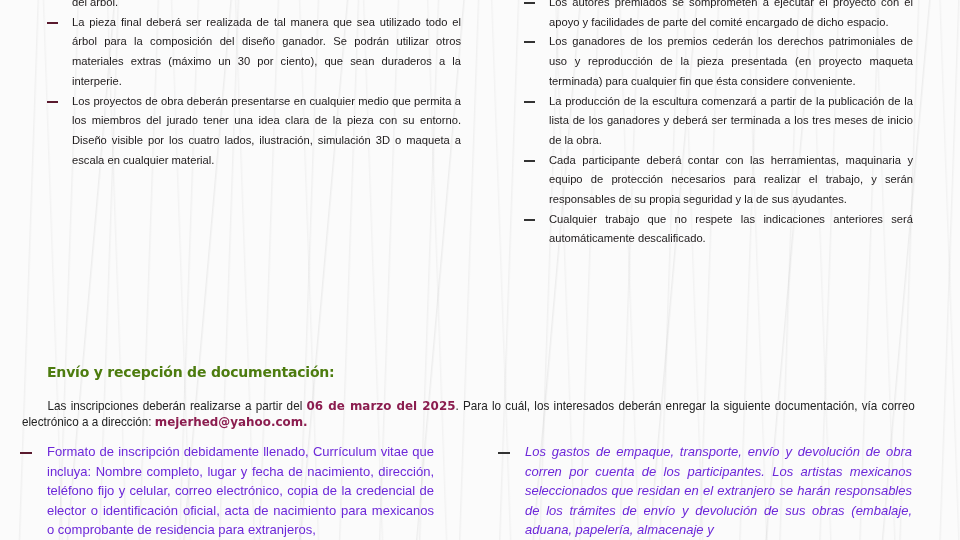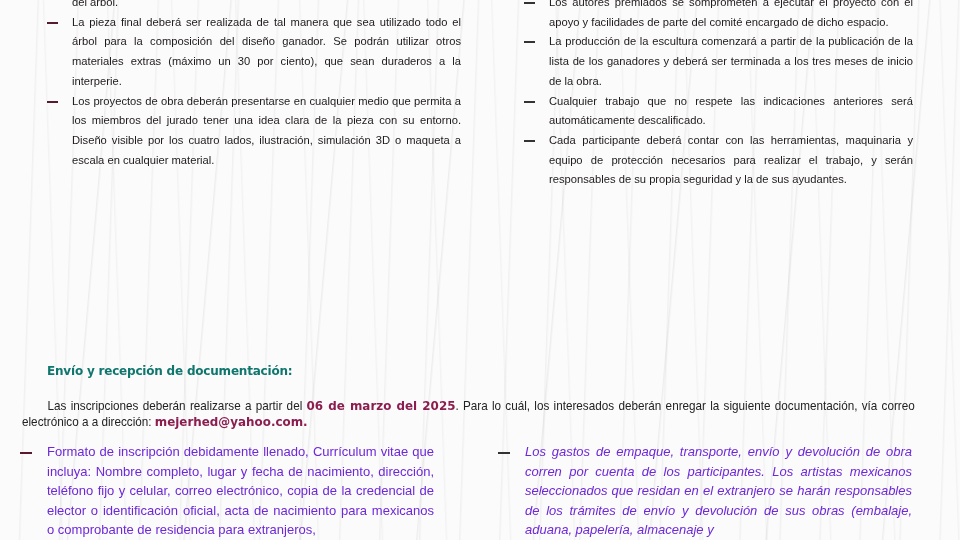--- a/index.html
+++ b/index.html
@@ -23,21 +23,21 @@
   .item { position: relative; padding-left: 25px; text-align: justify; }
   .item .dash {
     position: absolute; left: 0; top: 9px; width: 11px; height: 2px;
     background: #5a1a2e;
   }
   .col-right-top .item .dash { background: #333; }
   .cont { padding-left: 25px; }
   .heading {
     position: absolute; left: 47px; top: 364px;
     font-family: "DejaVu Sans", sans-serif; font-weight: bold;
-    font-size: 12px; color: #0f766e; letter-spacing: -0.2px;
+    font-size: 14px; color: #4d7c0f; letter-spacing: -0.2px;
   }
   .intro {
     position: absolute; left: 22px; top: 398px; width: 892px;
     font-size: 12.6px; line-height: 15px; color: #222;
     font-family: "Liberation Sans", sans-serif;
     transform: scaleX(0.93); transform-origin: left top;
     text-align: justify; width: 960px;
   }
   .intro .hl { color: #8b1d4f; font-weight: bold; font-family: "DejaVu Sans", sans-serif; font-size: 12.8px; }
   .col-bottom { position: absolute; font-size: 13px; line-height: 19.5px; color: #6d28d9; }
@@ -54,23 +54,24 @@
 
 <div class="col col-left-top">
   <div class="cont">del árbol.</div>
   <div class="item"><span class="dash"></span></div>
   <div class="item"><span class="dash"></span><span>La pieza final deberá ser realizada de tal manera que sea utilizado todo el árbol para la composición del diseño ganador. Se podrán utilizar otros materiales extras (máximo un 30 por ciento), que sean duraderos a la interperie.</span></div>
   <div class="item"><span class="dash"></span><span>Los proyectos de obra deberán presentarse en cualquier medio que permita a los miembros del jurado tener una idea clara de la pieza con su entorno. Diseño visible por los cuatro lados, ilustración, simulación 3D o maqueta a escala en cualquier material.</span></div>
 </div>
 
 <div class="col col-right-top">
   <div class="item"><span class="dash"></span><span>Los autores premiados se somprometen a ejecutar el proyecto con el apoyo y facilidades de parte del comité encargado de dicho espacio.</span></div>
+  <div class="item"><span class="dash"></span><span>Los ganadores de los premios cederán los derechos patrimoniales de uso y reproducción de la pieza presentada (en proyecto maqueta terminada) para cualquier fin que ésta considere conveniente.</span></div>
   <div class="item"><span class="dash"></span><span>La producción de la escultura comenzará a partir de la publicación de la lista de los ganadores y deberá ser terminada a los tres meses de inicio de la obra.</span></div>
+  <div class="item"><span class="dash"></span><span>Cada participante deberá contar con las herramientas, maquinaria y equipo de protección necesarios para realizar el trabajo, y serán responsables de su propia seguridad y la de sus ayudantes.</span></div>
   <div class="item"><span class="dash"></span><span>Cualquier trabajo que no respete las indicaciones anteriores será automáticamente descalificado.</span></div>
-  <div class="item"><span class="dash"></span><span>Cada participante deberá contar con las herramientas, maquinaria y equipo de protección necesarios para realizar el trabajo, y serán responsables de su propia seguridad y la de sus ayudantes.</span></div>
 </div>
 
 <div class="heading">Envío y recepción de documentación:</div>
 
 <div class="intro" style="width:960px;">
   &nbsp;&nbsp;&nbsp;&nbsp;&nbsp;&nbsp;<span>Las inscripciones deberán realizarse a partir del </span><span class="hl">06 de marzo del 2025</span><span>. Para lo cuál, los interesados deberán enregar la siguiente documentación, vía correo electrónico a a dirección: </span><span class="hl">mejerhed@yahoo.com.</span>
 </div>
 
 <div class="col-bottom col-left-bottom">
   <div class="item"><span class="dash"></span><span>Formato de inscripción debidamente llenado, Currículum vitae que incluya: Nombre completo, lugar y fecha de nacimiento, dirección, teléfono fijo y celular, correo electrónico, copia de la credencial de elector o identificación oficial, acta de nacimiento para mexicanos o comprobante de residencia para extranjeros,</span></div>

